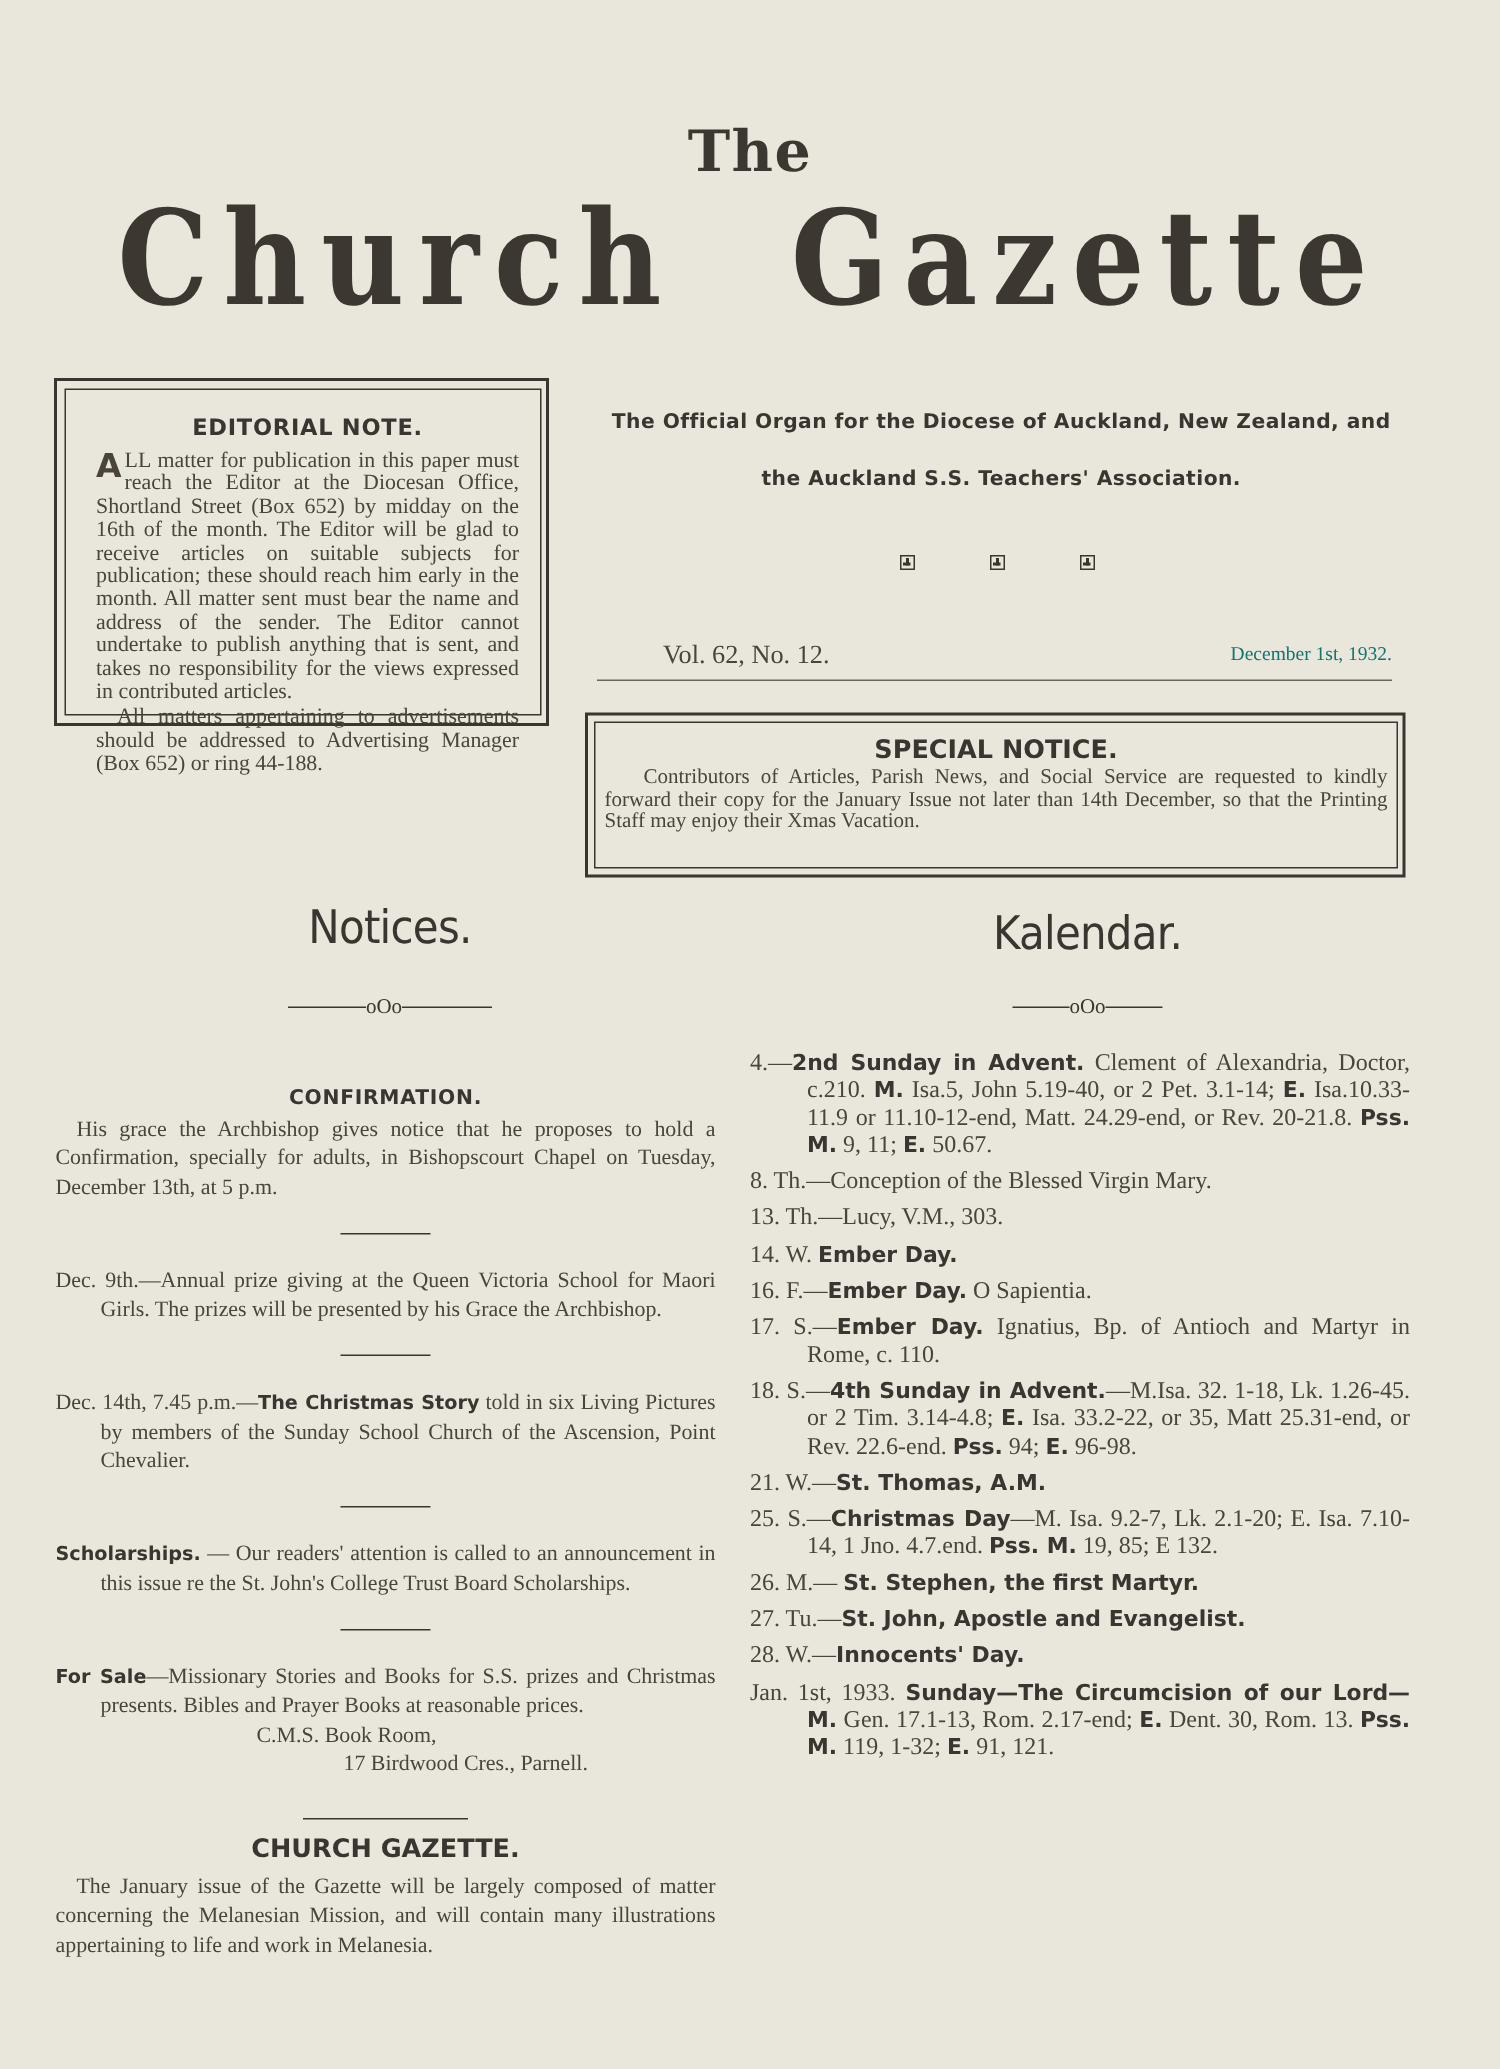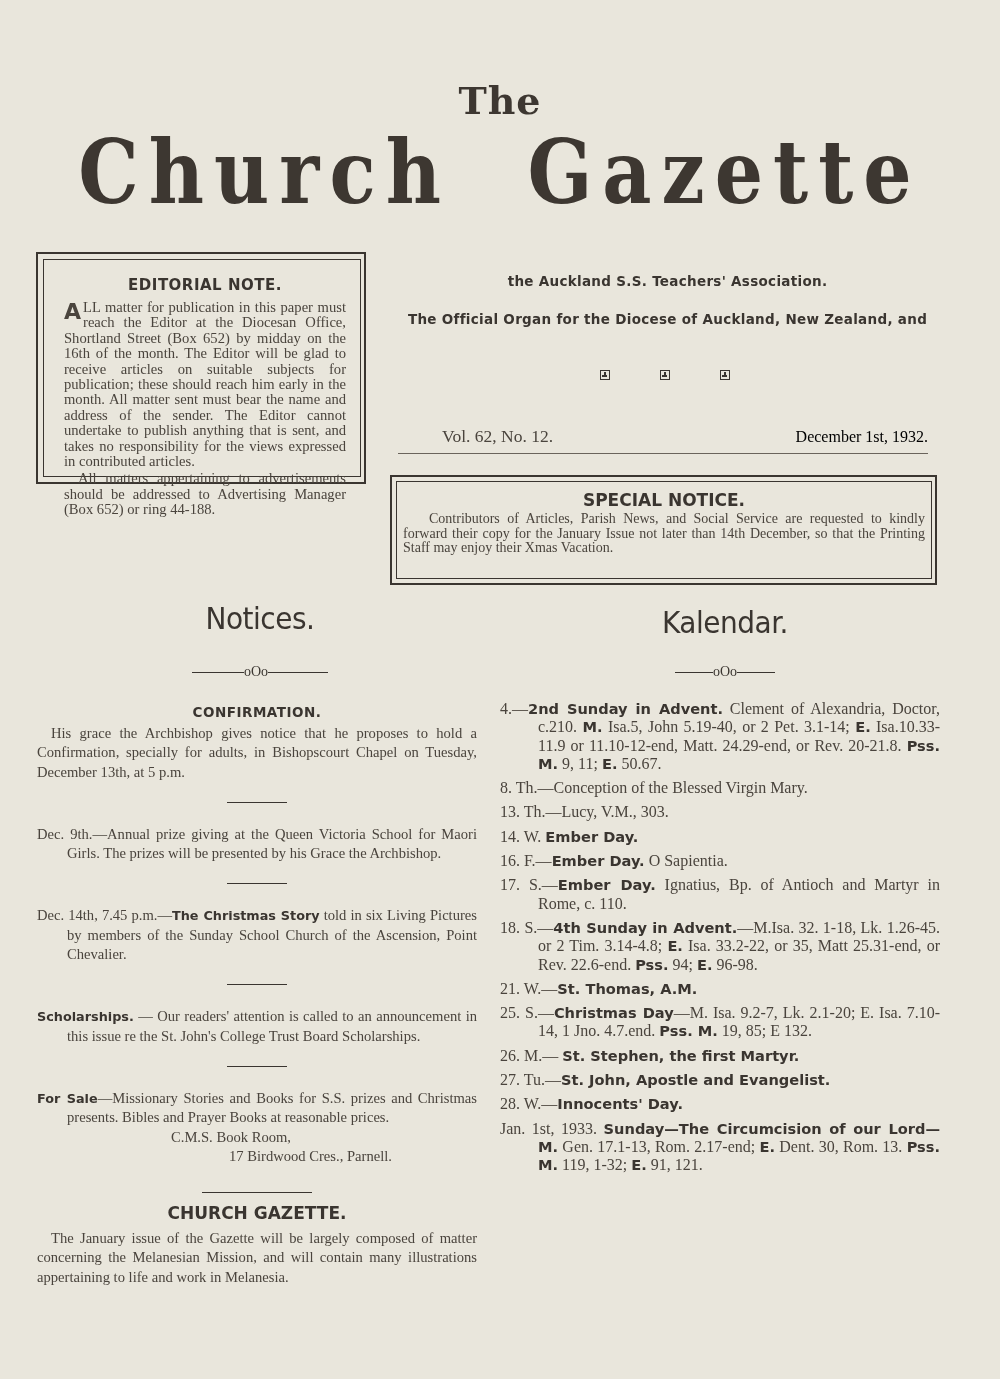--- a/index.html
+++ b/index.html
@@ -67,21 +67,21 @@
     }
     .orn::before, .orn::after {
       content: ""; position: absolute; background: #3a3530;
     }
     .orn::before { left: 3px; top: 1px; width: 1.5px; height: 5px; }
     .orn::after { left: 1px; top: 4px; width: 5px; height: 1.5px; }
     .vol {
       left: 399px; top: 426px; font-size: 17.5px; color: #4a443d; margin-left: 43px;
     }
     .date {
-      right: 72px; top: 428px; font-size: 16px; color: #000000;
+      right: 72px; top: 428px; font-size: 13px; color: #0f766e;
     }
     .vol-rule {
       left: 398px; top: 453px; width: 530px; height: 0;
       border-top: 1px solid #6a645c;
     }
     
     .sp-box {
       left: 390px; top: 475px; width: 547px; height: 110px;
       border: 2.5px solid #3a3530; box-sizing: border-box;
     }
@@ -110,21 +110,21 @@
       text-align: center; font-size: 14px; color: #3a3530;
     }
     .orn-rule .line {
       display: inline-block; vertical-align: middle; height: 0;
       border-top: 1px solid #3a3530;
     }
     .notices-orn { left: 30px; width: 460px; top: 664px; }
     .kalendar-orn { left: 495px; width: 460px; top: 664px; }
 
     
-    .col-left { left: 37px; width: 440px; top: 704px; }
+    .col-left { left: 37px; width: 440px; top: 724px; }
     .n-head {
       text-align: center; font-family: "DejaVu Sans", sans-serif;
       font-weight: bold; font-size: 13.5px; letter-spacing: 0.5px;
       margin: 0 0 4px 0; color: #3a3530;
     }
     .n-p {
       font-size: 14.6px; line-height: 19.3px; margin: 0; text-align: justify;
       color: #4a443d;
     }
     .n-p.first-indent { text-indent: 14px; }
@@ -160,22 +160,22 @@
 
 <div class="abs ed-box">
   <div class="ed-box-inner">
     <p class="ed-title">EDITORIAL NOTE.</p>
     <p class="ed-p"><span class="dropcap">A</span><span>LL matter for publication in this paper must reach the Editor at the Diocesan Office, Shortland Street (Box 652) by midday on the 16th of the month.  The Editor will be glad to receive articles on suitable subjects for publication; these should reach him early in the month.  All matter sent must bear the name and address of the sender.  The Editor cannot undertake to publish anything that is sent, and takes no responsibility for the views expressed in contributed articles.</span></p>
     <p class="ed-p indent">All matters appertaining to advertisements should be addressed to Advertising Manager (Box 652) or ring 44-188.</p>
   </div>
 </div>
 
 <div class="abs organ">
+  <div>The Official Organ for the Diocese of Auckland, New Zealand, and</div>
   <div>the Auckland S.S. Teachers' Association.</div>
-  <div>The Official Organ for the Diocese of Auckland, New Zealand, and</div>
 </div>
 <div class="abs ornaments">
   <span class="orn"></span>
   <span class="orn"></span>
   <span class="orn"></span>
 </div>
 <div class="abs vol">Vol. 62, No. 12.</div>
 <div class="abs date">December 1st, 1932.</div>
 <div class="abs vol-rule"></div>
 

